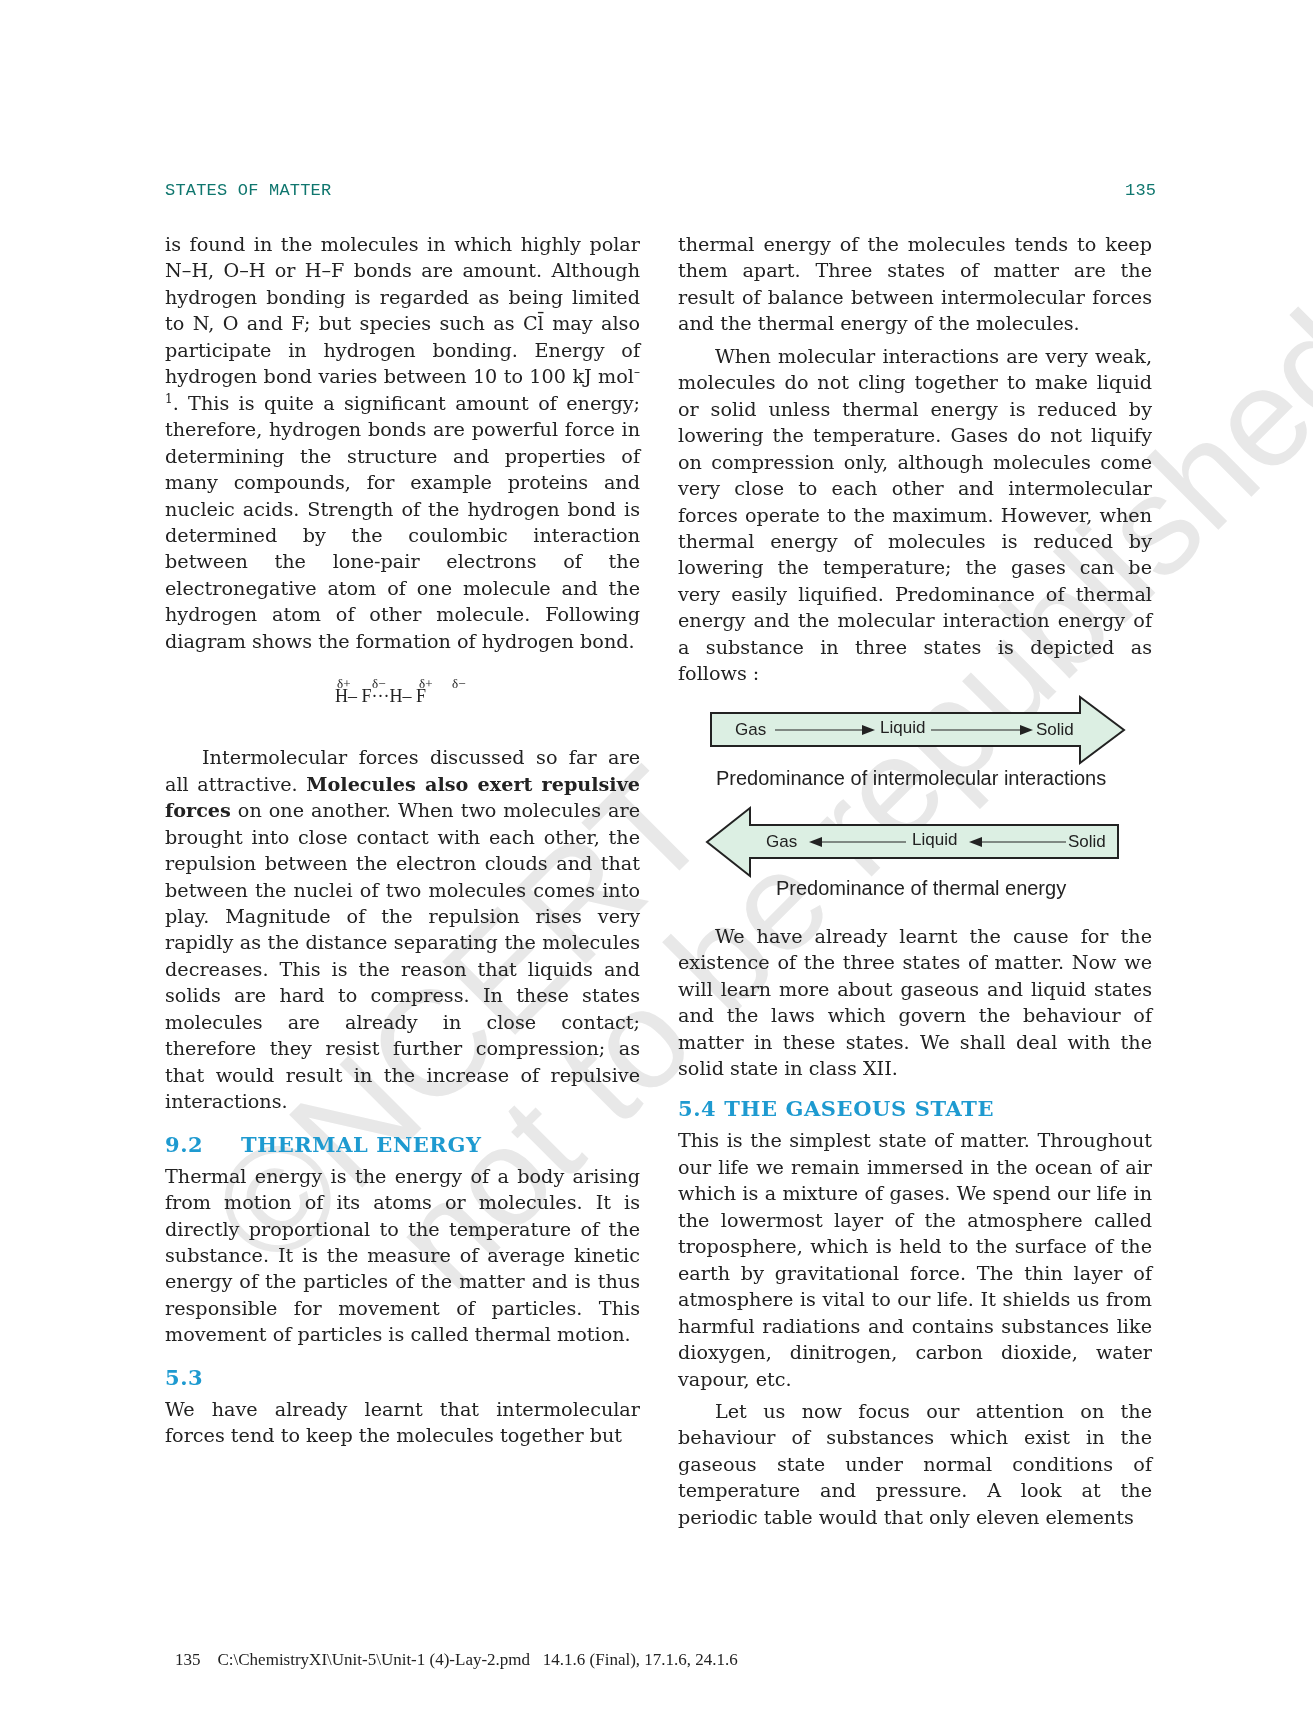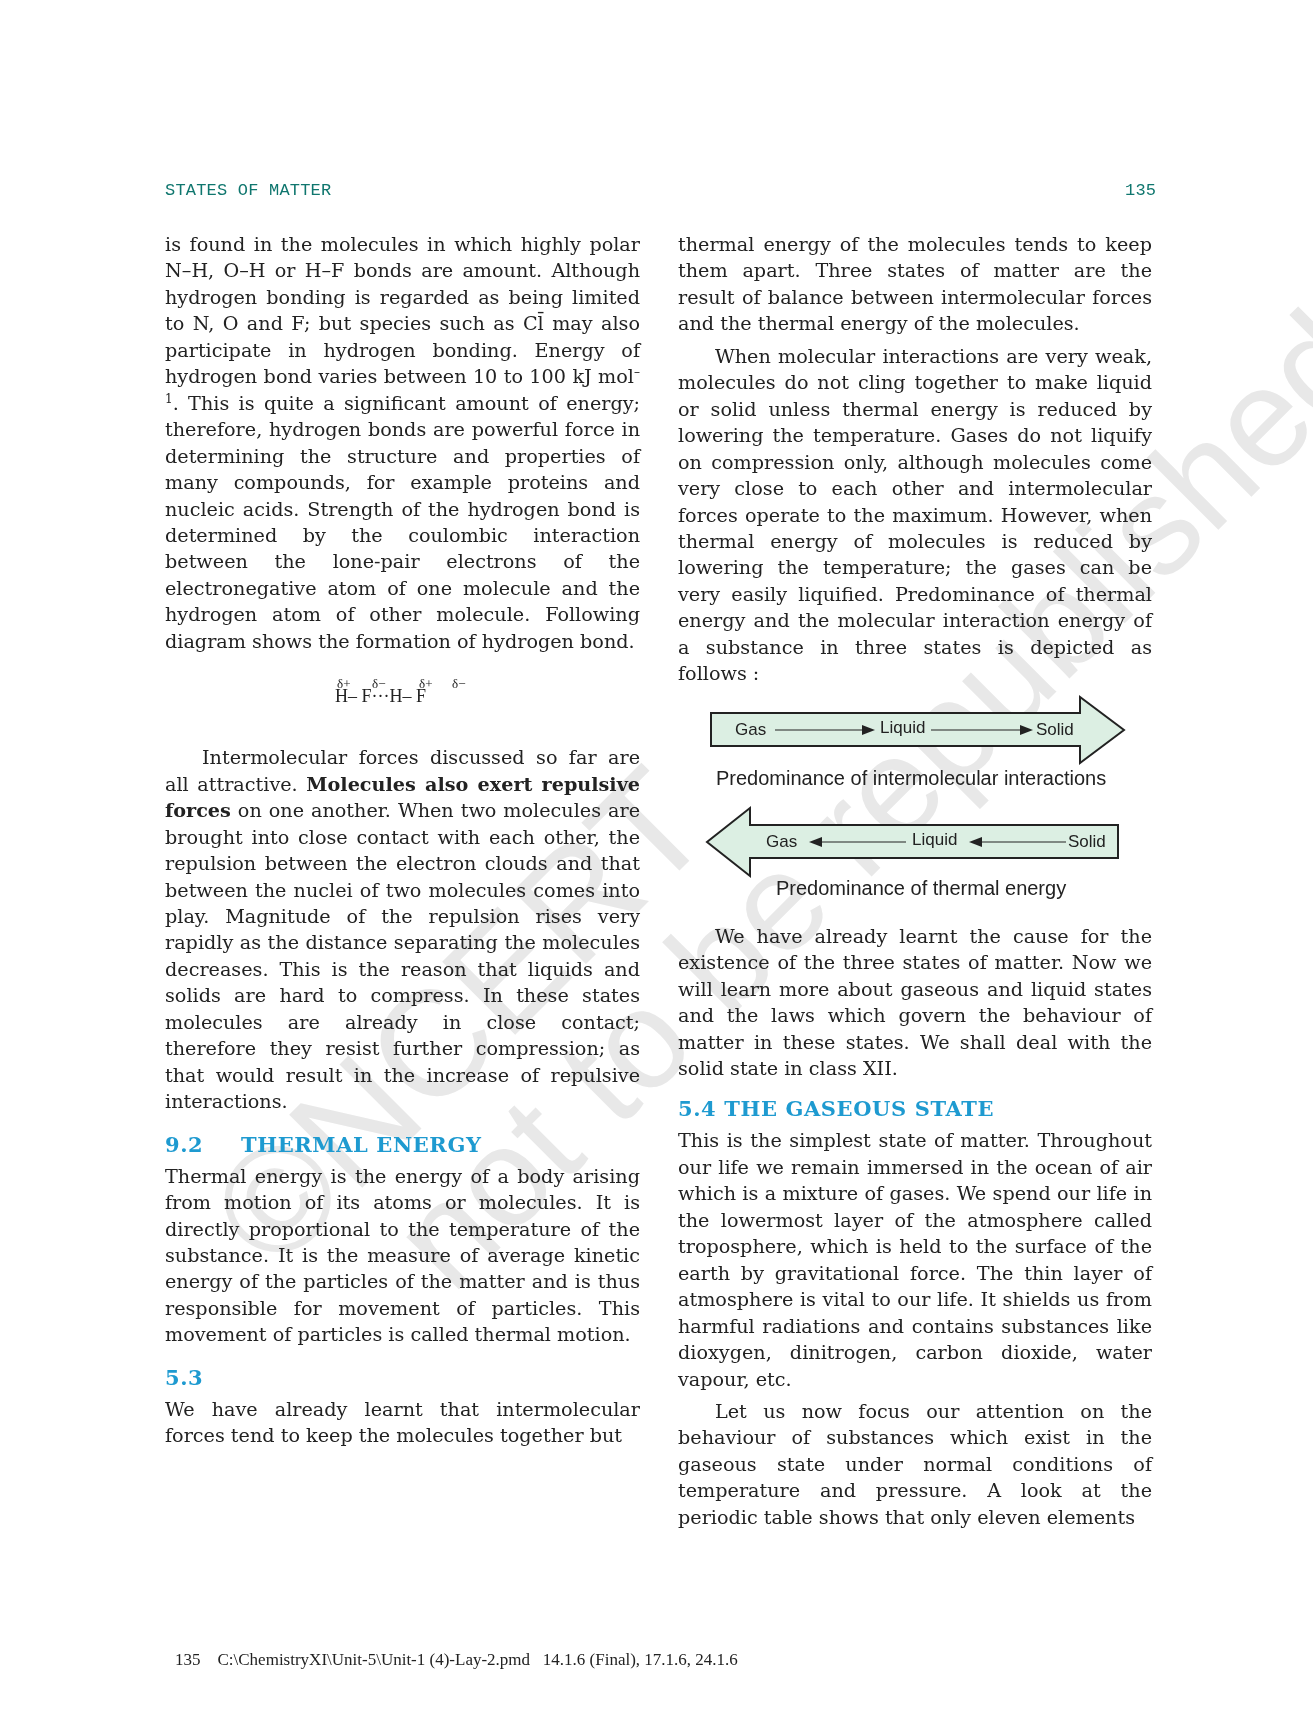--- a/index.html
+++ b/index.html
@@ -83,21 +83,21 @@
 
 <div class="col col-right">
   <p>thermal energy of the molecules tends to keep them apart. Three states of matter are the result of balance between intermolecular forces and the thermal energy of the molecules.</p>
   <div class="gap-s"></div>
   <p class="indent">When molecular interactions are very weak, molecules do not cling together to make liquid or solid unless thermal energy is reduced by lowering the temperature. Gases do not liquify on compression only, although molecules come very close to each other and intermolecular forces operate to the maximum. However, when thermal energy of molecules is reduced by lowering the temperature; the gases can be very easily liquified. Predominance of thermal energy and the molecular interaction energy of a substance in three states is depicted as follows :</p>
   <div style="height:236px"></div>
   <p class="indent">We have already learnt the cause for the existence of the three states of matter. Now we will learn more about gaseous and liquid states and the laws which govern the behaviour of matter in these states. We shall deal with the solid state in class XII.</p>
   <div class="heading" style="margin-top:14px">5.4 THE GASEOUS STATE</div>
   <p>This is the simplest state of matter. Throughout our life we remain immersed in the ocean of air which is a mixture of gases. We spend our life in the lowermost layer of the atmosphere  called troposphere, which is held to the surface of the earth by gravitational force. The thin layer of atmosphere is vital to our life. It shields us from harmful radiations and contains substances like dioxygen, dinitrogen, carbon dioxide, water vapour, etc.</p>
   <div class="gap-s"></div>
-  <p class="indent">Let us now focus our attention on the behaviour of substances which exist in the gaseous state under normal conditions of temperature and pressure. A look at the periodic table shows that only eleven elements</p>
+  <p class="indent">Let us now focus our attention on the behaviour of substances which exist in the gaseous state under normal conditions of temperature and pressure. A look at the periodic table would that only eleven elements</p>
 </div>
 
 <svg class="diagram" viewBox="0 0 1313 1710" xmlns="http://www.w3.org/2000/svg">
 
   <polygon points="711,713 1080,713 1080,697 1124,730 1080,763 1080,746 711,746" fill="#dcefe3" stroke="#222" stroke-width="2"></polygon>
   <line x1="775" y1="730" x2="862" y2="730" stroke="#222" stroke-width="1.2"></line>
   <polygon points="862,725 875,730 862,735" fill="#222"></polygon>
   <line x1="931" y1="730" x2="1020" y2="730" stroke="#222" stroke-width="1.2"></line>
   <polygon points="1020,725 1033,730 1020,735" fill="#222"></polygon>
 

